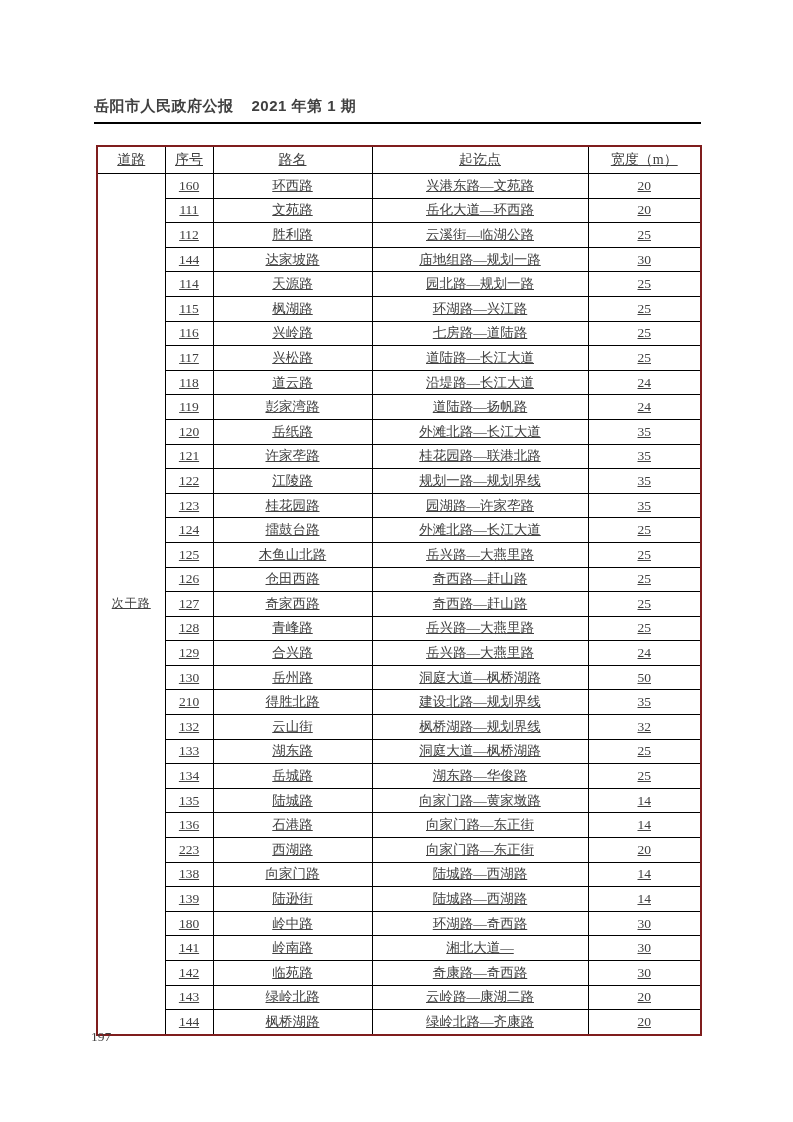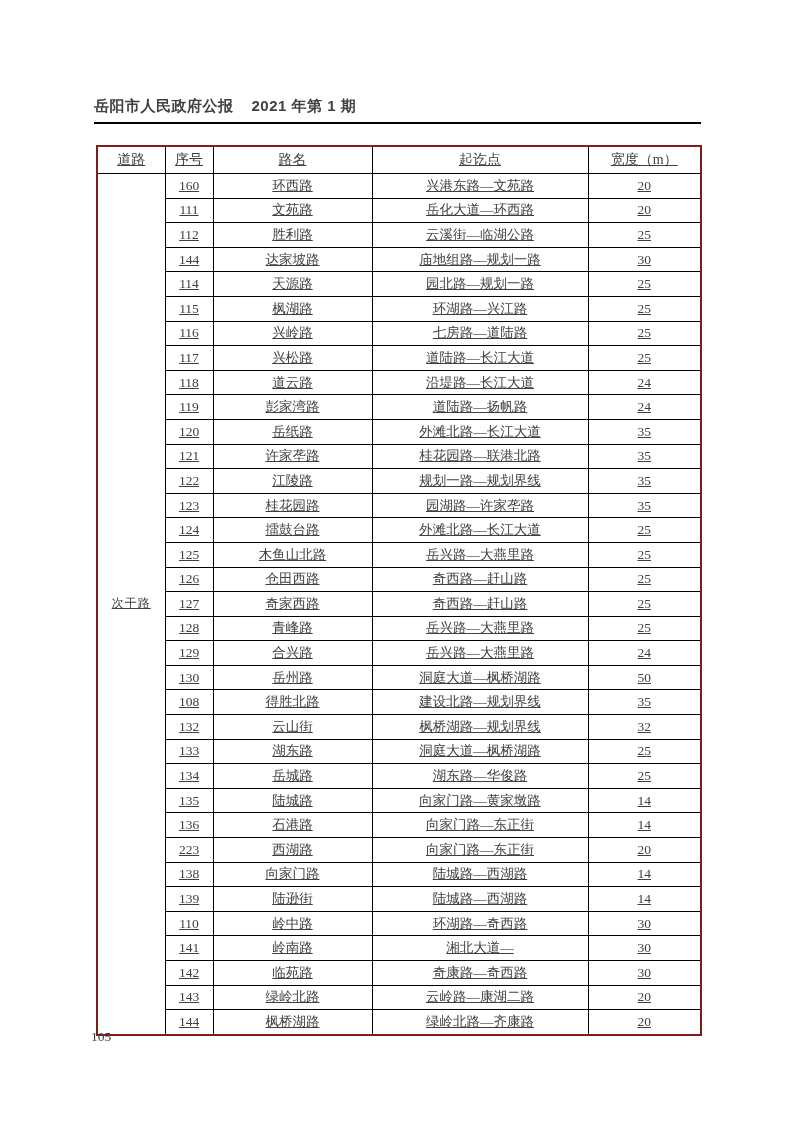--- a/index.html
+++ b/index.html
@@ -204,21 +204,21 @@
     <td class="c-extent">岳兴路—大燕里路</td>
     <td class="c-width">24</td>
   </tr>
         <tr>
     <td class="c-no">130</td>
     <td class="c-name">岳州路</td>
     <td class="c-extent">洞庭大道—枫桥湖路</td>
     <td class="c-width">50</td>
   </tr>
         <tr>
-    <td class="c-no">108</td>
+    <td class="c-no">210</td>
     <td class="c-name">得胜北路</td>
     <td class="c-extent">建设北路—规划界线</td>
     <td class="c-width">35</td>
   </tr>
         <tr>
     <td class="c-no">132</td>
     <td class="c-name">云山街</td>
     <td class="c-extent">枫桥湖路—规划界线</td>
     <td class="c-width">32</td>
   </tr>
@@ -258,21 +258,21 @@
     <td class="c-extent">陆城路—西湖路</td>
     <td class="c-width">14</td>
   </tr>
         <tr>
     <td class="c-no">139</td>
     <td class="c-name">陆逊街</td>
     <td class="c-extent">陆城路—西湖路</td>
     <td class="c-width">14</td>
   </tr>
         <tr>
-    <td class="c-no">110</td>
+    <td class="c-no">180</td>
     <td class="c-name">岭中路</td>
     <td class="c-extent">环湖路—奇西路</td>
     <td class="c-width">30</td>
   </tr>
         <tr>
     <td class="c-no">141</td>
     <td class="c-name">岭南路</td>
     <td class="c-extent">湘北大道—</td>
     <td class="c-width">30</td>
   </tr>
@@ -290,15 +290,15 @@
   </tr>
         <tr>
     <td class="c-no">144</td>
     <td class="c-name">枫桥湖路</td>
     <td class="c-extent">绿岭北路—齐康路</td>
     <td class="c-width">20</td>
   </tr>
       </tbody>
   </table>
 
-  <div class="page-num">105</div>
+  <div class="page-num">197</div>
 
 </div>
 
 </body></html>

